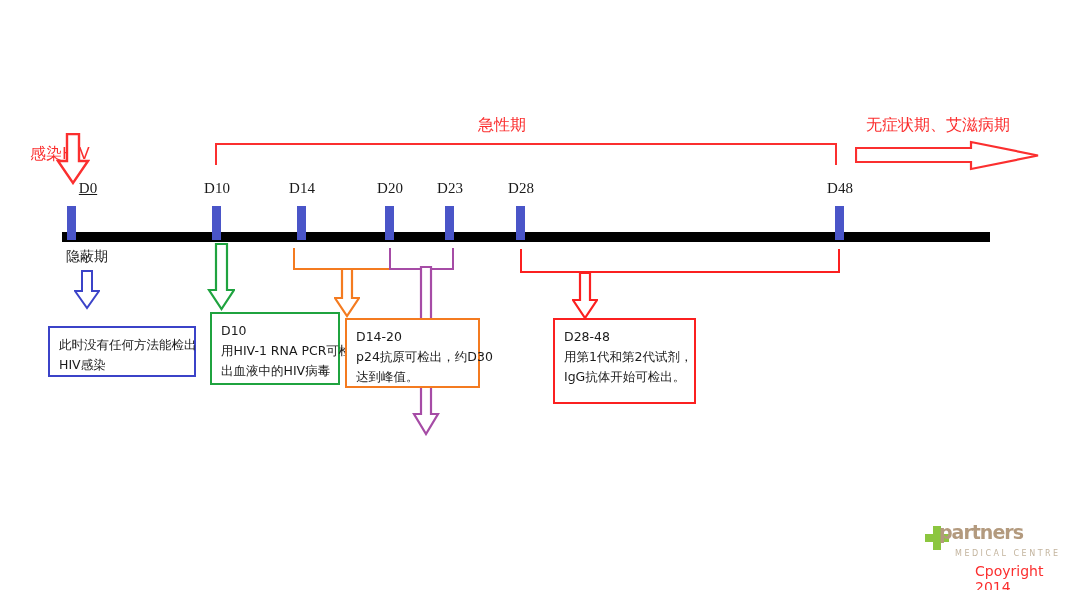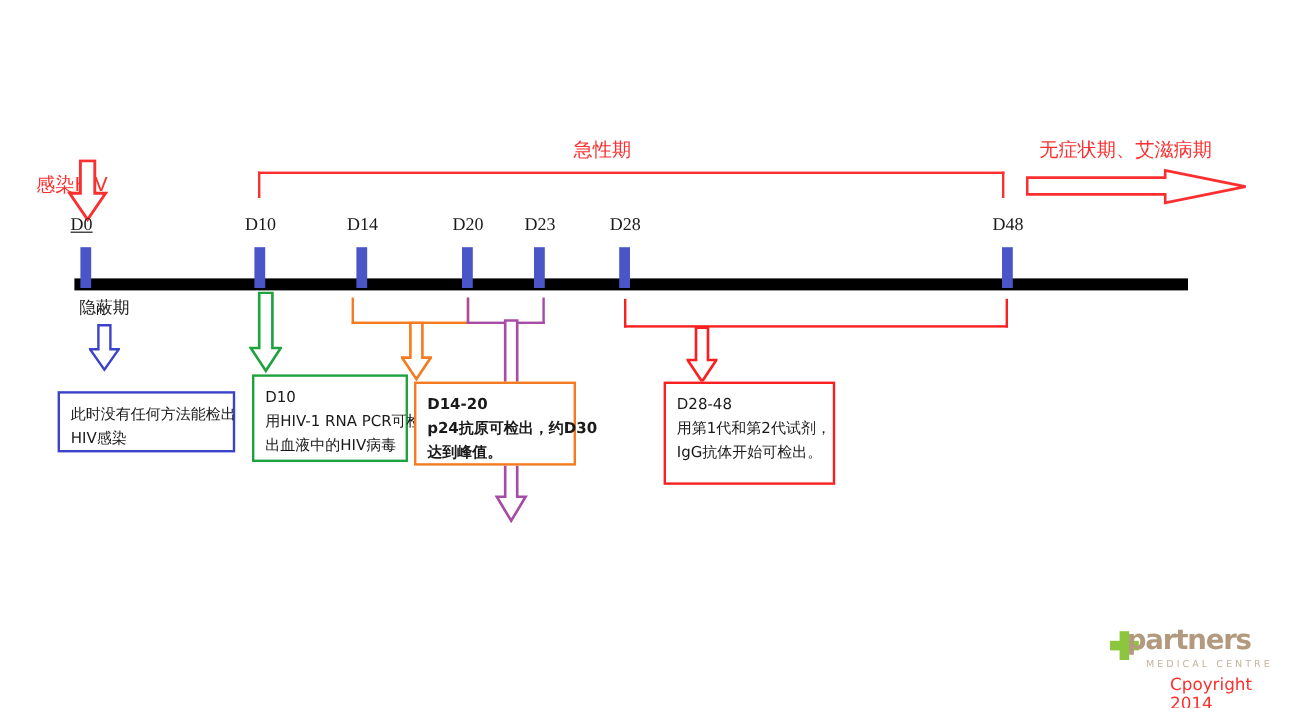--- a/index.html
+++ b/index.html
@@ -110,21 +110,21 @@
   }
 
   
   .arrow-down { position: absolute; }
   .arrow-right { position: absolute; }
 
   
   #logo { position: absolute; left: 925px; top: 500px; width: 145px; height: 80px; }
   #logo-line1 { position: absolute; left: 34px; top: 0px; font-size: 25px; font-weight: bold;
                 color: #6b4a2f; font-family: "DejaVu Sans", sans-serif; letter-spacing: -0.5px; }
-  #logo-line2 { position: absolute; left: 14px; top: 21px; font-size: 23px; font-weight: bold;
+  #logo-line2 { position: absolute; left: 14px; top: 21px; font-size: 19px; font-weight: bold;
                 color: #b39a7e; font-family: "DejaVu Sans", sans-serif; letter-spacing: -1px; }
   #logo-sub   { position: absolute; left: 30px; top: 49px; font-size: 8px; color: #c3b49e;
                 letter-spacing: 2.5px; font-family: "DejaVu Sans", sans-serif; }
   #logo-cross { position: absolute; left: 0px; top: 26px; width: 24px; height: 24px; }
   #logo-cross .h { position: absolute; left: 0; top: 8px; width: 24px; height: 8px; background: #8cc63f; }
   #logo-cross .v { position: absolute; left: 8px; top: 0px; width: 8px; height: 24px; background: #8cc63f; }
   #copyright { position: absolute; left: 50px; top: 63px; font-size: 14px; color: #fb2f2f;
                font-family: "DejaVu Sans", sans-serif; }
 </style>
 </head>
@@ -150,21 +150,21 @@
   <div id="timeline-bar"></div>
 
   <div class="tick" style="left:67px;  top:206px;"></div>
   <div class="tick" style="left:212px; top:206px;"></div>
   <div class="tick" style="left:297px; top:206px;"></div>
   <div class="tick" style="left:385px; top:206px;"></div>
   <div class="tick" style="left:445px; top:206px;"></div>
   <div class="tick" style="left:516px; top:206px;"></div>
   <div class="tick" style="left:835px; top:206px;"></div>
 
-  <div class="tick-label" style="left:68px;  top:180px;text-decoration:underline;">D0</div>
+  <div class="tick-label" style="left:88px;  top:180px;text-decoration:underline;">D0</div>
   <div class="tick-label" style="left:217px; top:180px;">D10</div>
   <div class="tick-label" style="left:302px; top:180px;">D14</div>
   <div class="tick-label" style="left:390px; top:180px;">D20</div>
   <div class="tick-label" style="left:450px; top:180px;">D23</div>
   <div class="tick-label" style="left:521px; top:180px;">D28</div>
   <div class="tick-label" style="left:840px; top:180px;">D48</div>
 
   <div class="plain-label" style="left:66px; top:248px;">隐蔽期</div>
   <svg class="arrow-down" style="left:74px; top:270px;" width="26" height="40" viewBox="0 0 26 40">
     <polygon points="8,1 18,1 18,21 25,21 13,38 1,21 8,21" fill="#ffffff" stroke="#3b43c8" stroke-width="2"></polygon>
@@ -180,21 +180,21 @@
   <div class="info-box" style="left:210px; top:312px; width:130px; height:73px; border-color:#1fa33f;">
     <div class="line">D10</div>
     <div class="line">用HIV-1 RNA PCR可检</div>
     <div class="line">出血液中的HIV病毒</div>
   </div>
 
   <div class="bracket-up" style="left:293px; top:248px; width:98px; height:22px; border-color:#f47b20;"></div>
   <svg class="arrow-down" style="left:334px; top:268px;" width="26" height="50" viewBox="0 0 26 50">
     <polygon points="8,1 18,1 18,30 25,30 13,48 1,30 8,30" fill="#ffffff" stroke="#f47b20" stroke-width="2.2"></polygon>
   </svg>
-  <div class="info-box" style="left:345px; top:318px; width:135px; height:70px; border-color:#f47b20;font-weight:bold;">
+  <div class="info-box" style="left:345px; top:318px; width:135px; height:70px; border-color:#f47b20;">
     <div class="line">D14-20</div>
     <div class="line">p24抗原可检出，约D30</div>
     <div class="line">达到峰值。</div>
   </div>
 
   <div class="bracket-up" style="left:389px; top:248px; width:65px; height:22px; border-color:#a64ca6;"></div>
   <svg class="arrow-down" style="left:412px; top:266px;" width="28" height="170" viewBox="0 0 28 170">
     <polygon points="9,1 19,1 19,148 26,148 14,168 2,148 9,148" fill="#ffffff" stroke="#a64ca6" stroke-width="2.2"></polygon>
   </svg>
 

